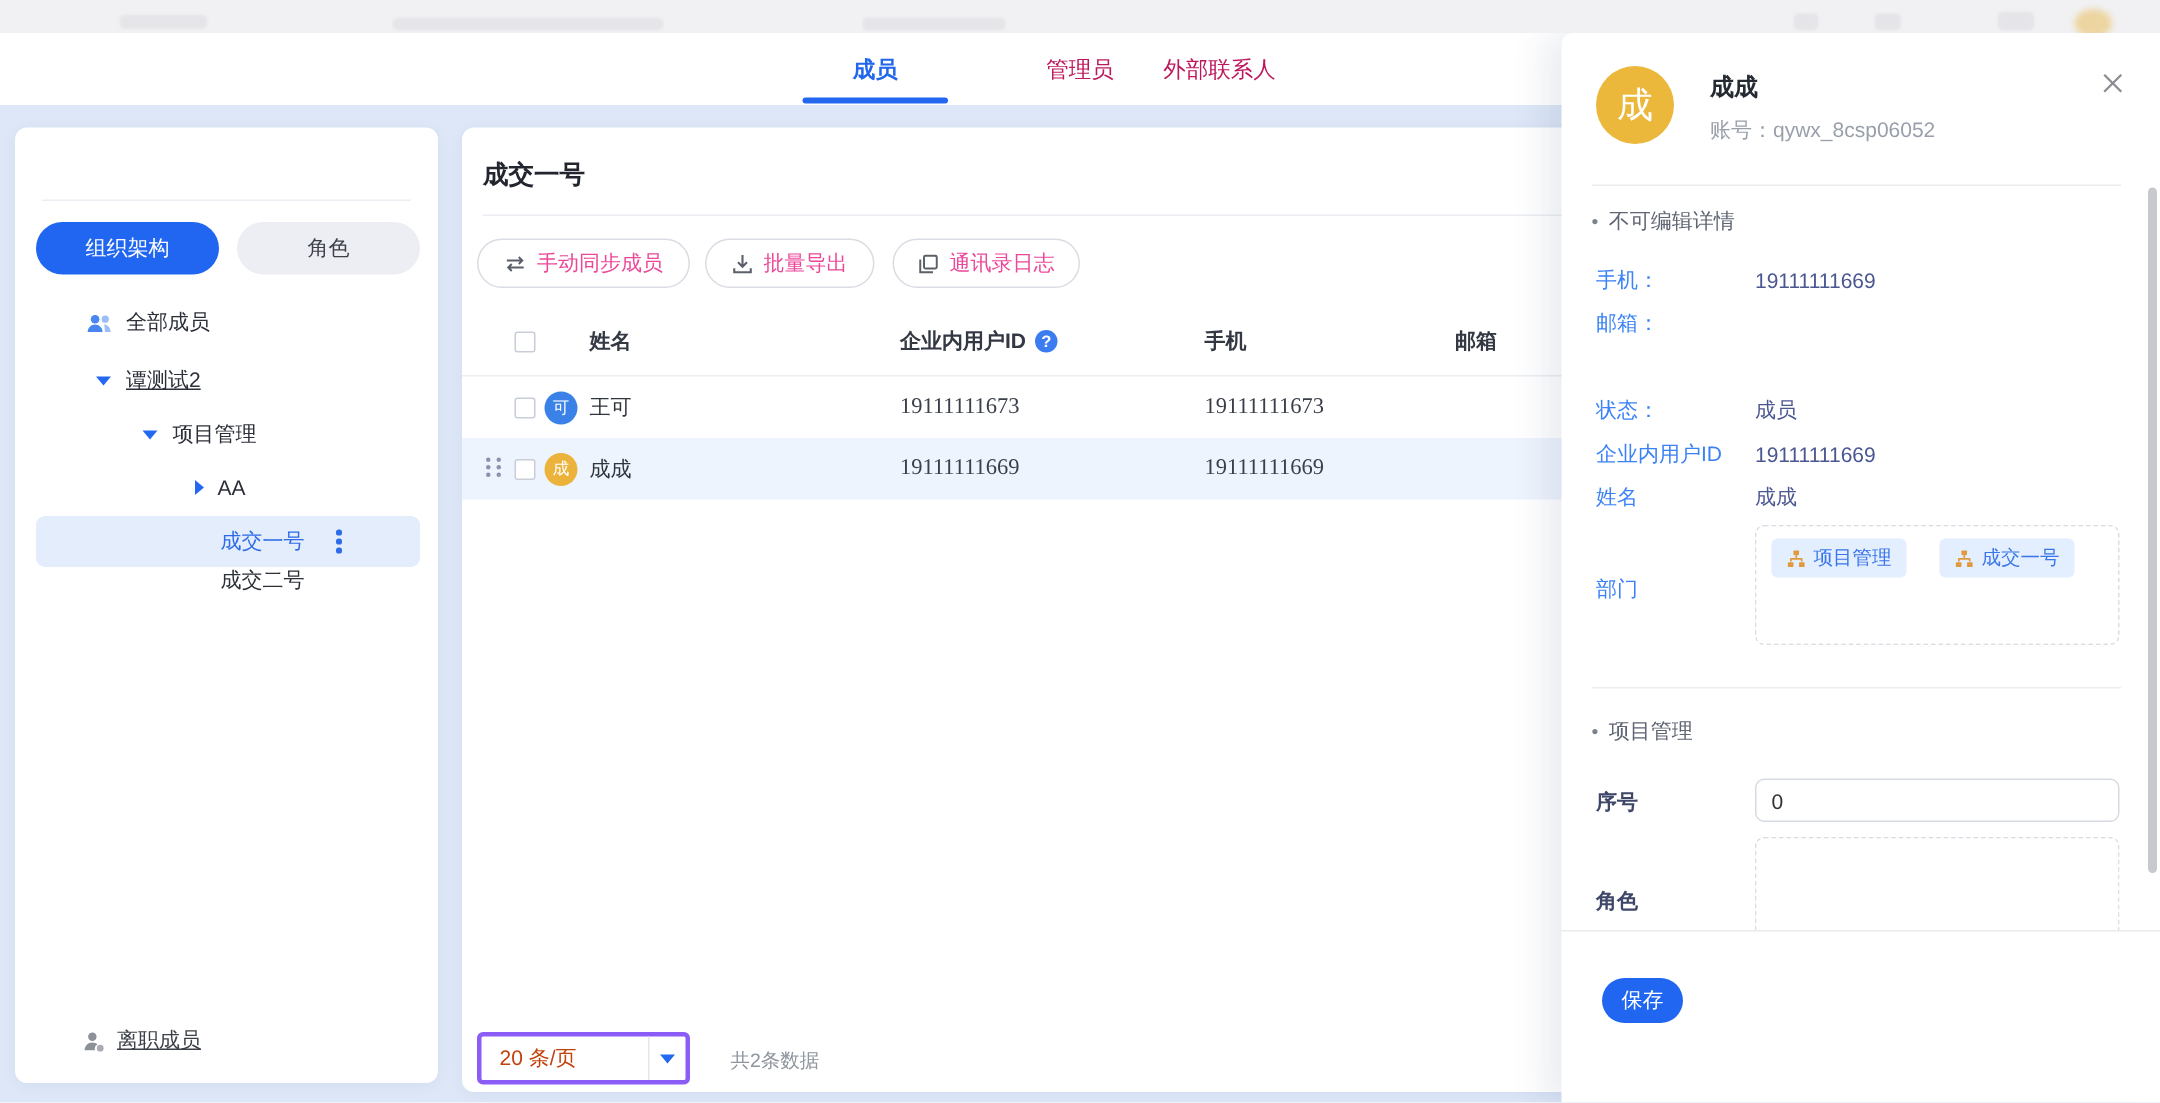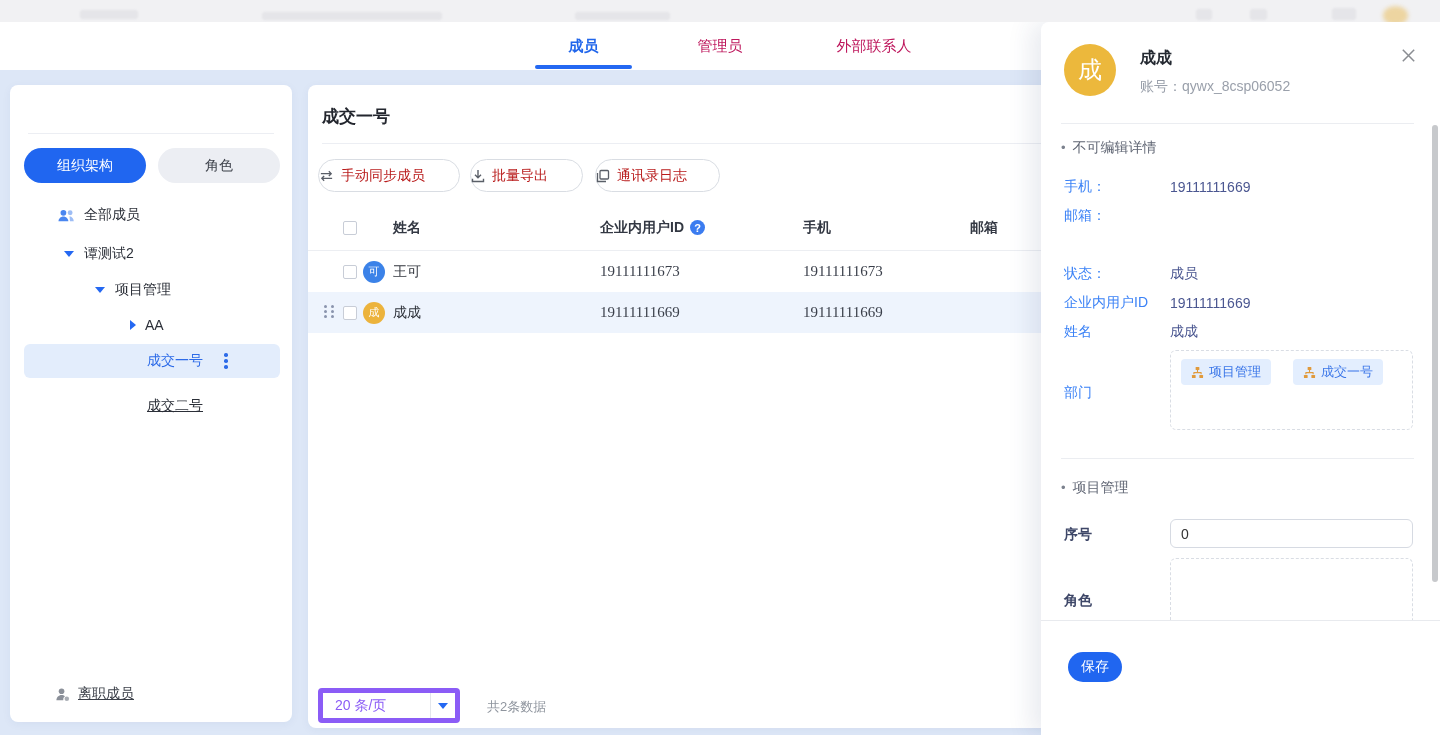--- a/index.html
+++ b/index.html
@@ -31,33 +31,33 @@
   .tree-row { position:absolute; left:14px; width:256px; height:34px; display:flex; align-items:center; font-size:14px; color:#2b2f38; cursor:pointer; border-radius:6px; }
   .tree-row.selected { background:#e3edfc; color:#2d6be8; }
   .caret-down { width:0; height:0; border-left:5px solid transparent; border-right:5px solid transparent; border-top:6px solid #2468f2; display:inline-block; }
   .caret-right { width:0; height:0; border-top:5px solid transparent; border-bottom:5px solid transparent; border-left:6px solid #2468f2; display:inline-block; }
   .dots-menu { display:inline-flex; flex-direction:column; gap:2.5px; margin-left:18px; padding:3px; cursor:pointer; }
   .dots-menu i { width:3.5px; height:3.5px; border-radius:50%; background:#2d6be8; }
 
   
   .mp-title { position:absolute; left:14px; top:20px; font-size:17px; font-weight:700; color:#23262e; }
   .mp-divider { position:absolute; left:14px; right:0; top:58px; height:1px; background:#eceef3; }
-  .toolbar-btn { position:absolute; top:74px; height:33px; border:1px solid #d9dde3; border-radius:17px; background:#fff; display:flex; align-items:center; gap:7px; font-size:14px; color:#b91c1c; cursor:pointer; }
+  .toolbar-btn { position:absolute; top:74px; height:33px; border:1px solid #d9dde3; border-radius:17px; background:#fff; display:flex; align-items:center; justify-content:center; gap:7px; font-size:14px; color:#ec4899; cursor:pointer; }
   .thead { position:absolute; left:0; right:0; top:120px; height:46px; display:grid; grid-template-columns:20px 237px 203px 167px 1fr; align-items:center; padding-left:35px; border-bottom:1px solid #eceef2; font-size:14px; font-weight:700; color:#333843; }
   .thead .h-name { padding-left:30px; display:flex; align-items:center; gap:6px; }
   .trow { position:absolute; left:0; right:0; height:41px; display:grid; grid-template-columns:20px 237px 167px 203px 1fr; grid-template-columns:20px 237px 203px 167px 1fr; align-items:center; padding-left:35px; font-size:14px; color:#30343c; cursor:pointer; }
   .trow.selected { background:#eef4fd; }
   .cell-name { display:flex; align-items:center; gap:8px; }
   .chip-avatar { width:22px; height:22px; border-radius:50%; color:#fff; font-size:11px; display:flex; align-items:center; justify-content:center; flex:none; }
   .num { font-family:"Liberation Serif","DejaVu Serif",serif; font-size:15px; color:#3a3f4a; }
   .checkbox { width:14px; height:14px; border:1.5px solid #c8cdd7; border-radius:2px; background:#fff; cursor:pointer; }
   .help-icon { width:15px; height:15px; border-radius:50%; background:#3b7cf0; color:#fff; font-size:11px; font-weight:700; display:inline-flex; align-items:center; justify-content:center; cursor:pointer; }
   .drag-handle { position:absolute; left:16px; top:220px; display:grid; grid-template-columns:4px 4px; gap:2px 3px; cursor:grab; }
   .drag-handle i { width:3px; height:3px; border-radius:50%; background:#8a94ad; }
-  .page-select { position:absolute; left:10px; top:603px; width:142px; height:35px; border:5px solid #8b5cf6; border-radius:4px; display:flex; align-items:center; font-size:14px; color:#8b5cf6; cursor:pointer; background:#fff; }
+  .page-select { position:absolute; left:10px; top:603px; width:142px; height:35px; border:3px solid #8b5cf6; border-radius:4px; display:flex; align-items:center; font-size:14px; color:#c2410c; cursor:pointer; background:#fff; }
   .page-select .label { padding-left:12px; flex:1; }
   .page-select .sep { width:1px; height:100%; background:#e3e6ec; }
   .page-select .caret-box { width:24px; display:flex; align-items:center; justify-content:center; }
   .caret-sel { width:0; height:0; border-left:5px solid transparent; border-right:5px solid transparent; border-top:6px solid #2468f2; }
   .total-text { position:absolute; left:179px; top:613px; font-size:13px; color:#8f959e; }
 
   
   .drawer { position:absolute; left:1041px; top:22px; width:399px; height:713px; background:#fff; border-radius:8px 0 0 0; box-shadow:-10px 0 24px rgba(40,60,110,.10); z-index:20; }
   .d-avatar { position:absolute; left:23px; top:22px; width:52px; height:52px; border-radius:50%; background:#ecb83c; color:#fff; font-size:24px; display:flex; align-items:center; justify-content:center; }
   .d-name { position:absolute; left:99px; top:26px; font-size:16px; font-weight:600; color:#262b33; }
@@ -90,41 +90,41 @@
 </div>
 
 <div class="tabbar">
   <div class="tab active" style="left:535px;width:97px;">
     <span>成员</span>
     <i class="underline"></i>
   </div>
   <div class="tab" style="left:680px;width:80px;">
     <span>管理员</span>
   </div>
-  <div class="tab" style="left:821px;width:106px;">
+  <div class="tab" style="left:760px;width:106px;">
     <span>外部联系人</span>
   </div>
 </div>
 
 <div class="panel sidebar">
   <div class="sb-divider"></div>
   <div class="toggle-btn toggle-org">组织架构</div>
   <div class="toggle-btn toggle-role">角色</div>
 
   <div class="tree-row" style="top:113px;padding-left:34px;">
     <svg width="18" height="15" viewBox="0 0 20 16" style="margin-right:8px;">
       <circle cx="6" cy="5" r="3.2" fill="#4a86f0"></circle>
       <path d="M0.5 14.5c0-3 2.5-5.5 5.5-5.5s5.5 2.5 5.5 5.5z" fill="#4a86f0"></path>
       <circle cx="13.5" cy="5" r="2.7" fill="#9dbdf5"></circle>
       <path d="M12.8 8.8c2.7.4 4.7 2.8 4.7 5.7h-4.2" fill="#9dbdf5"></path>
     </svg>
     <span>全部成员</span>
   </div>
 
-  <div class="tree-row" style="top:152px;padding-left:40px;">
+  <div class="tree-row" style="top:152px;padding-left:40px;text-decoration:underline;">
     <span class="caret-down" style="margin-right:10px;"></span>
     <span>谭测试2</span>
   </div>
 
   <div class="tree-row" style="top:188px;padding-left:71px;">
     <span class="caret-down" style="margin-right:10px;"></span>
     <span>项目管理</span>
   </div>
 
   <div class="tree-row" style="top:223px;padding-left:106px;">
@@ -134,21 +134,21 @@
 
   <div class="tree-row selected" style="top:259px;padding-left:123px;">
     <span>成交一号</span>
     <span class="dots-menu">
         <i></i>
         <i></i>
         <i></i>
       </span>
   </div>
 
-  <div class="tree-row" style="top:304px;padding-left:123px;text-decoration:underline;">
+  <div class="tree-row" style="top:285px;padding-left:123px;">
     <span>成交二号</span>
   </div>
 
   <div class="tree-row" style="top:592px;padding-left:31px;color:#3c4049;text-decoration:underline;">
     <svg width="15" height="15" viewBox="0 0 16 16" fill="#8b9099" style="margin-right:8px;">
       <circle cx="7" cy="4.5" r="3"></circle>
       <path d="M1.5 14c0-3 2.5-5.5 5.5-5.5 1.4 0 2.7.5 3.6 1.3a4 4 0 0 0-1.8 4.2z"></path>
       <circle cx="12.6" cy="12.6" r="2.4" opacity=".75"></circle>
     </svg>
     <span>离职成员</span>

